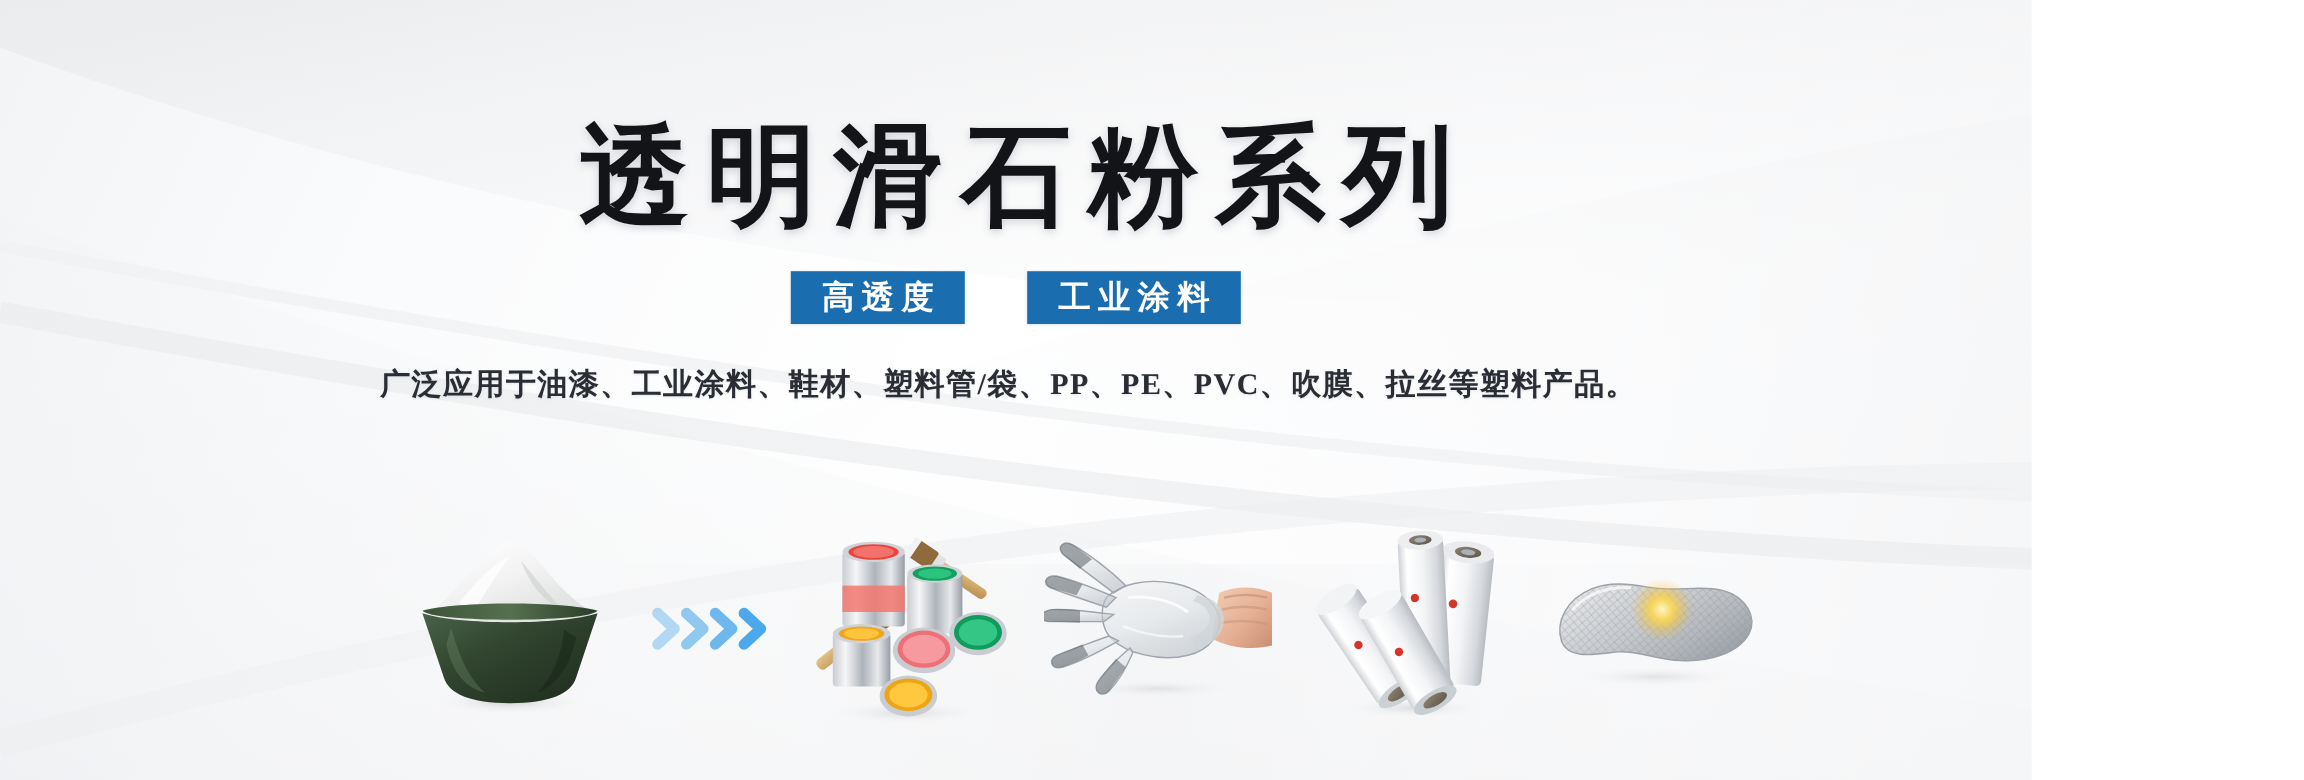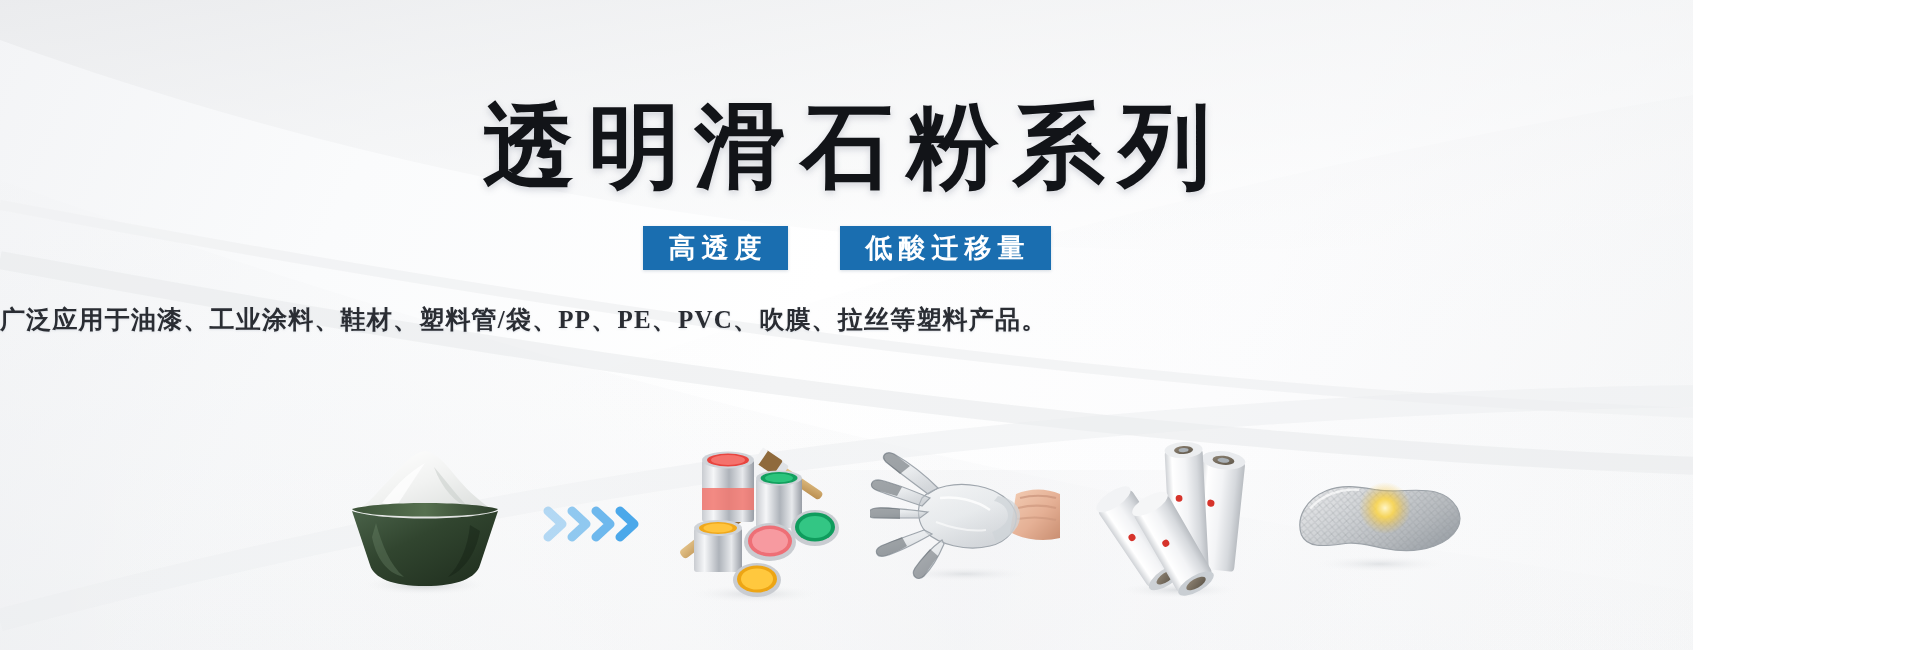--- a/index.html
+++ b/index.html
@@ -68,21 +68,21 @@
     text-indent:6px;
     white-space:nowrap;
     box-shadow:0 1px 3px rgba(20,60,100,0.18);
   }
 
   
   .subtitle-wrap {
     position:absolute;
     left:0; right:12px;
     top:303px;
-    text-align:left;
+    text-align:center;
     text-decoration:underline;
   }
   .subtitle {
     display:inline-block;
     font-family:"Liberation Serif","DejaVu Serif",serif;
     font-size:25px;
     font-weight:600;
     color:#2a2d33;
     letter-spacing:1.2px;
     white-space:nowrap;
@@ -167,21 +167,21 @@
       <rect x="0" y="470" width="1920" height="180" fill="url(#gw4)" opacity="0.6"></rect>
     </svg>
   </div>
 
   <div class="title-wrap">
     <h1 class="main-title">透明滑石粉系列</h1>
   </div>
 
   <div class="badge-row">
     <span class="badge">高透度</span>
-    <span class="badge">低酸迁移量</span>
+    <span class="badge">工业涂料</span>
   </div>
 
   <div class="subtitle-wrap">
     <p class="subtitle">广泛应用于油漆、工业涂料、鞋材、塑料管/袋、PP、PE、PVC、吹膜、拉丝等塑料产品。</p>
   </div>
 
   <div class="product-strip">
 
     <div class="prod bowl-item">
       <svg class="bowl-svg" viewBox="0 0 190 150" aria-hidden="true">

